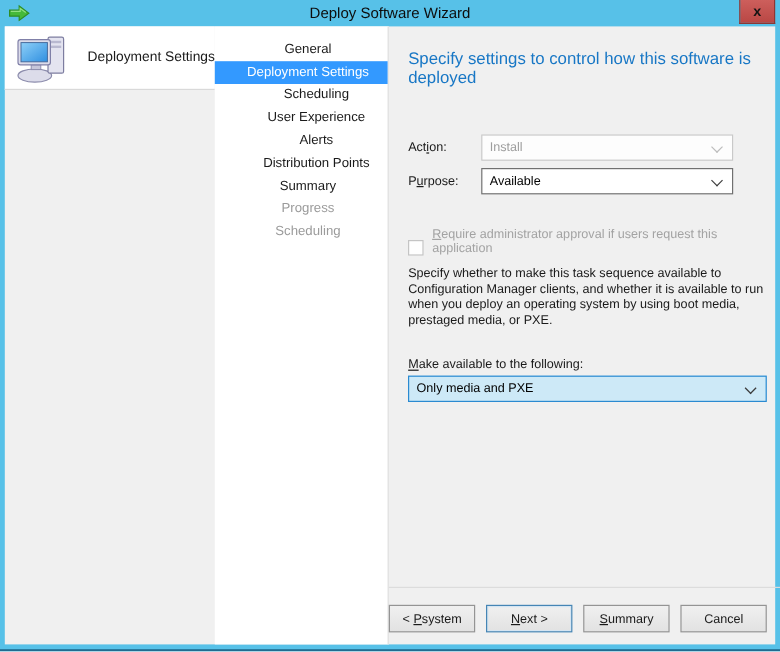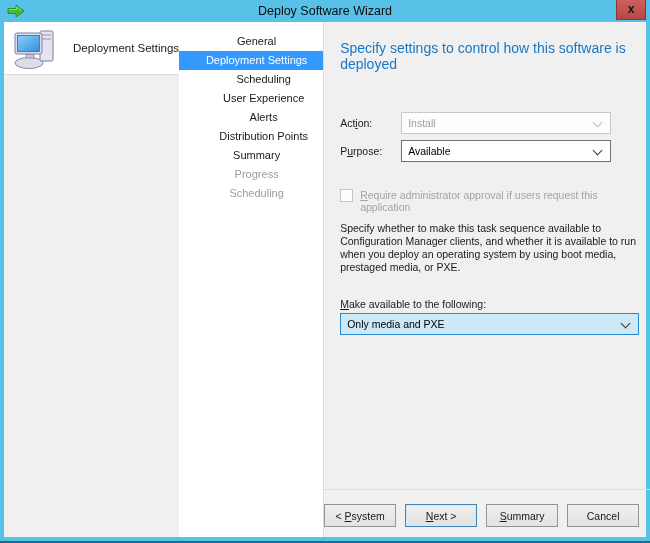--- a/index.html
+++ b/index.html
@@ -79,21 +79,21 @@
   .combo .chev {
     position:absolute; right:9px; top:6px; width:7px; height:7px;
     border-right:1.4px solid #3a3a3a; border-bottom:1.4px solid #3a3a3a;
     transform:rotate(45deg);
   }
   .combo.disabled { border-color:#c9c9c9; background:#fdfdfd; color:#9e9e9e; }
   .combo.disabled .chev { border-color:#bdbdbd; }
   .combo.focused { background:#cde9f7; border-color:#2a8ad1; }
   .combo.full { width:100%; margin-top:3px; }
 
-  .checkbox-row { margin-top:27px; display:flex; align-items:flex-start; }
+  .checkbox-row { margin-top:27px; display:flex; align-items:flex-end; }
   .checkbox {
     flex:none; width:13px; height:13px;
     border:1px solid #c4c4c4; background:#fefefe; margin-right:7px;
   }
   .checkbox-label { font-size:10.5px; color:#a3a3a3; }
 
   .description { margin-top:9px; font-size:10.5px; color:#1a1a1a; line-height:13px; width:100%; }
 
   .make-label { margin-top:24px; font-size:10.5px; color:#1a1a1a; }
 

